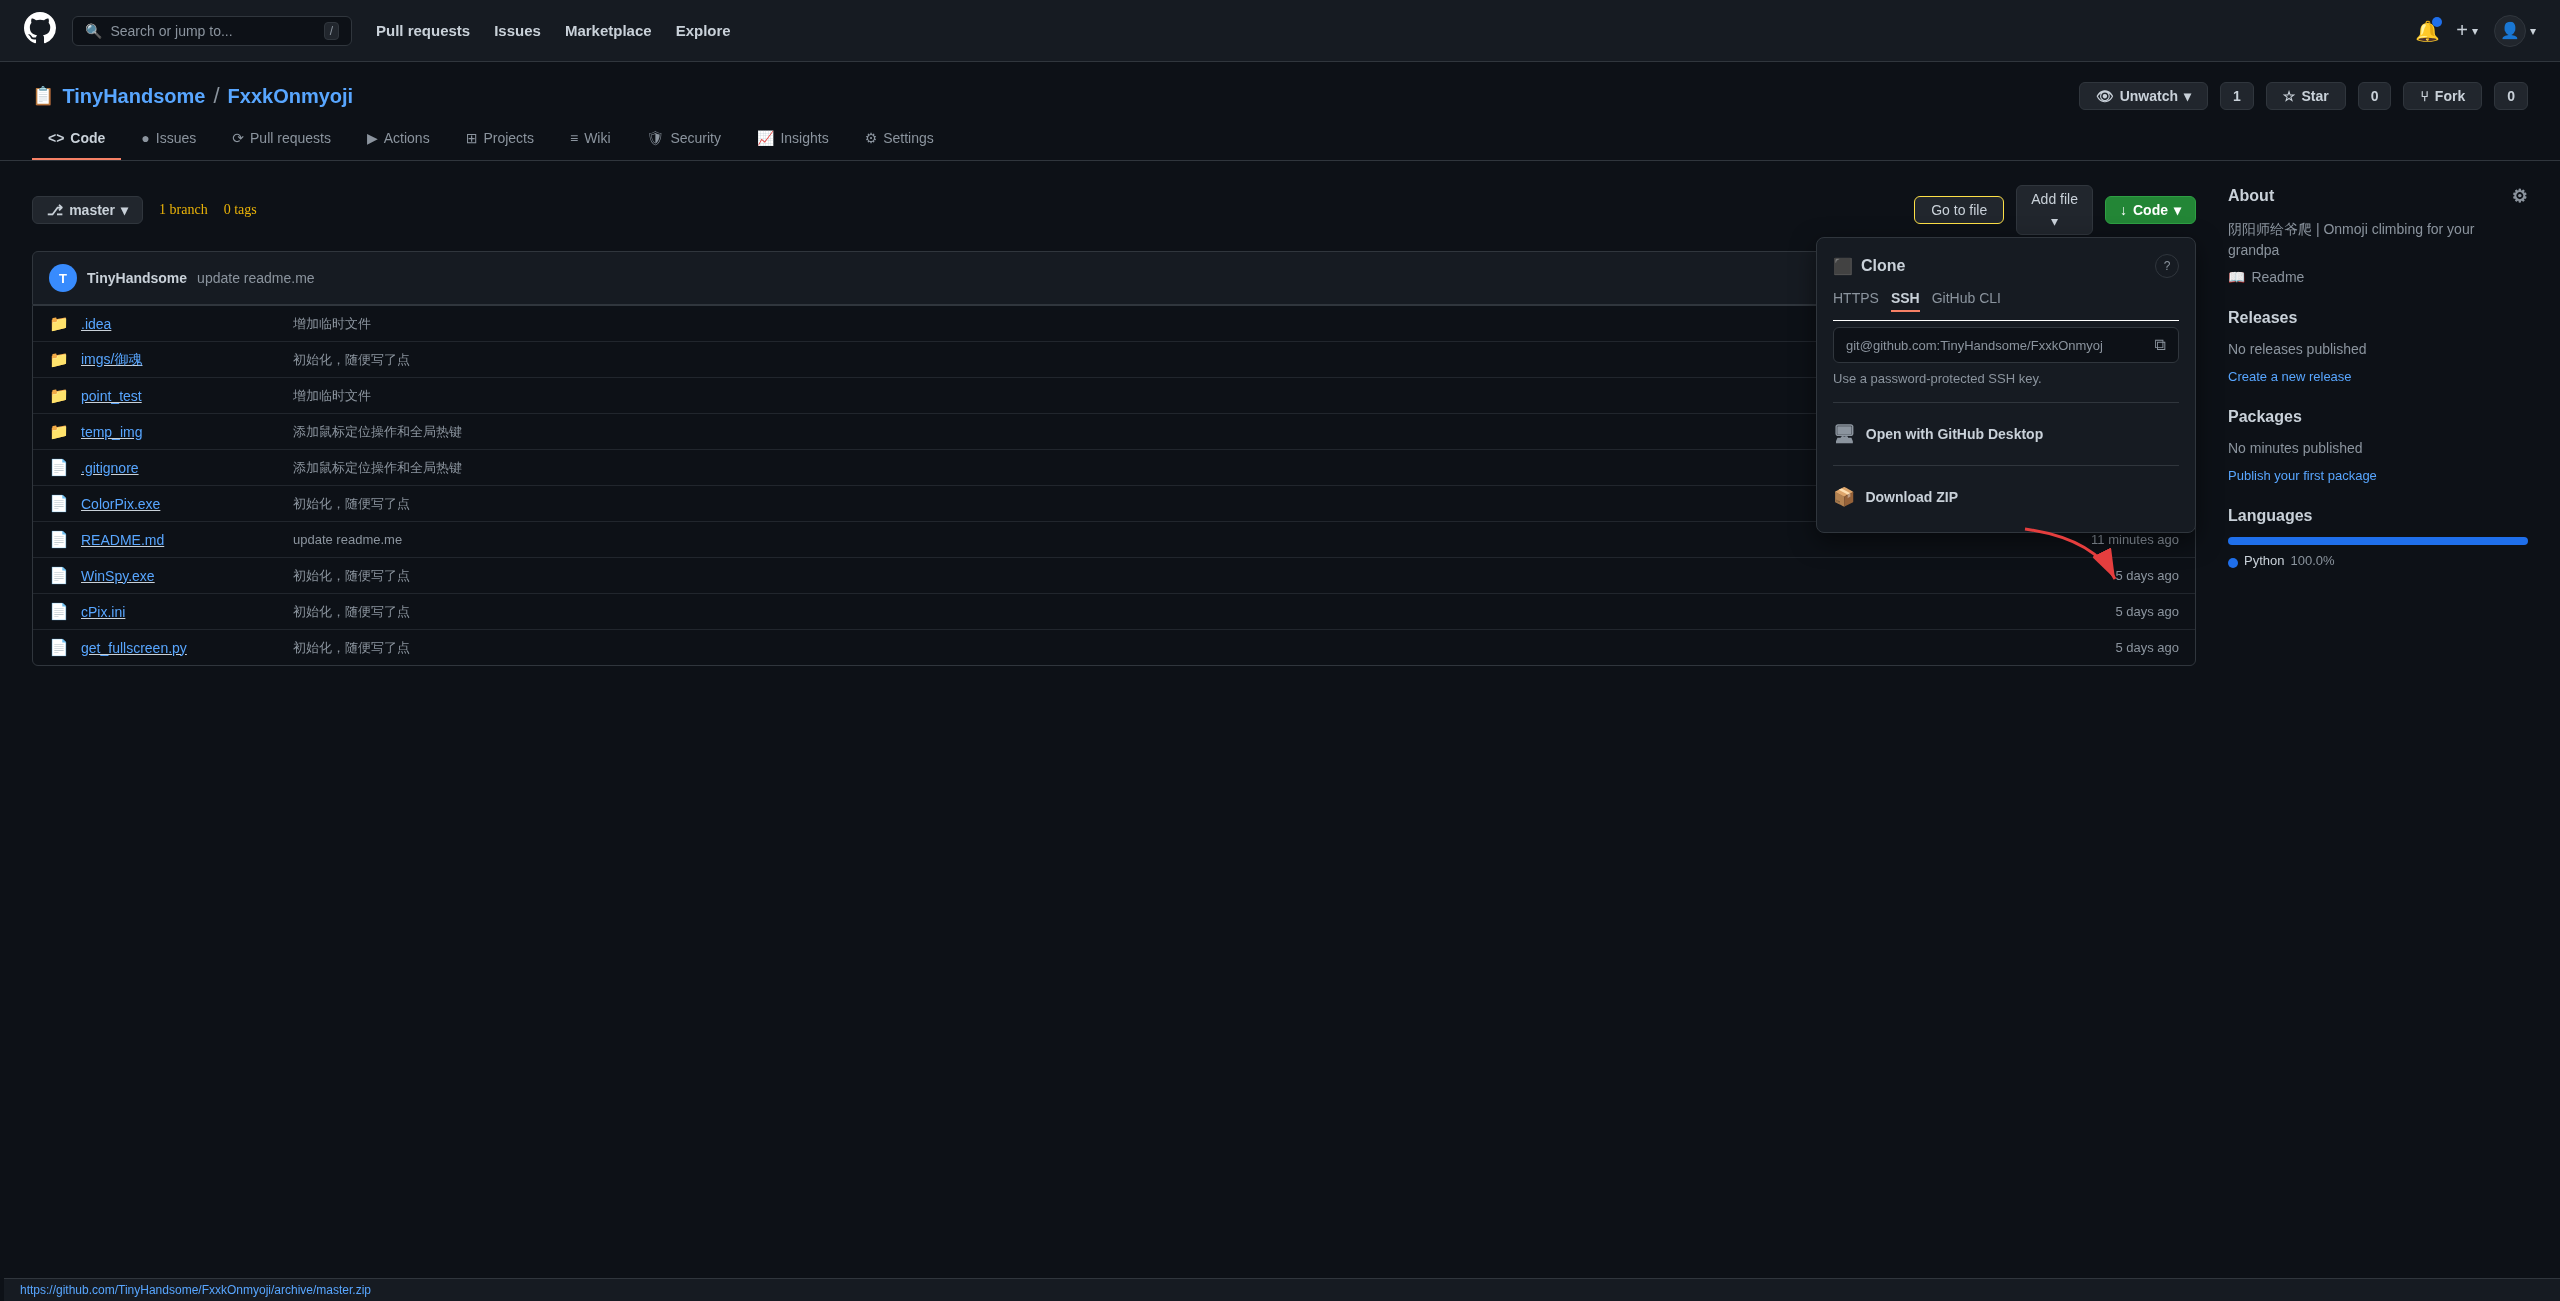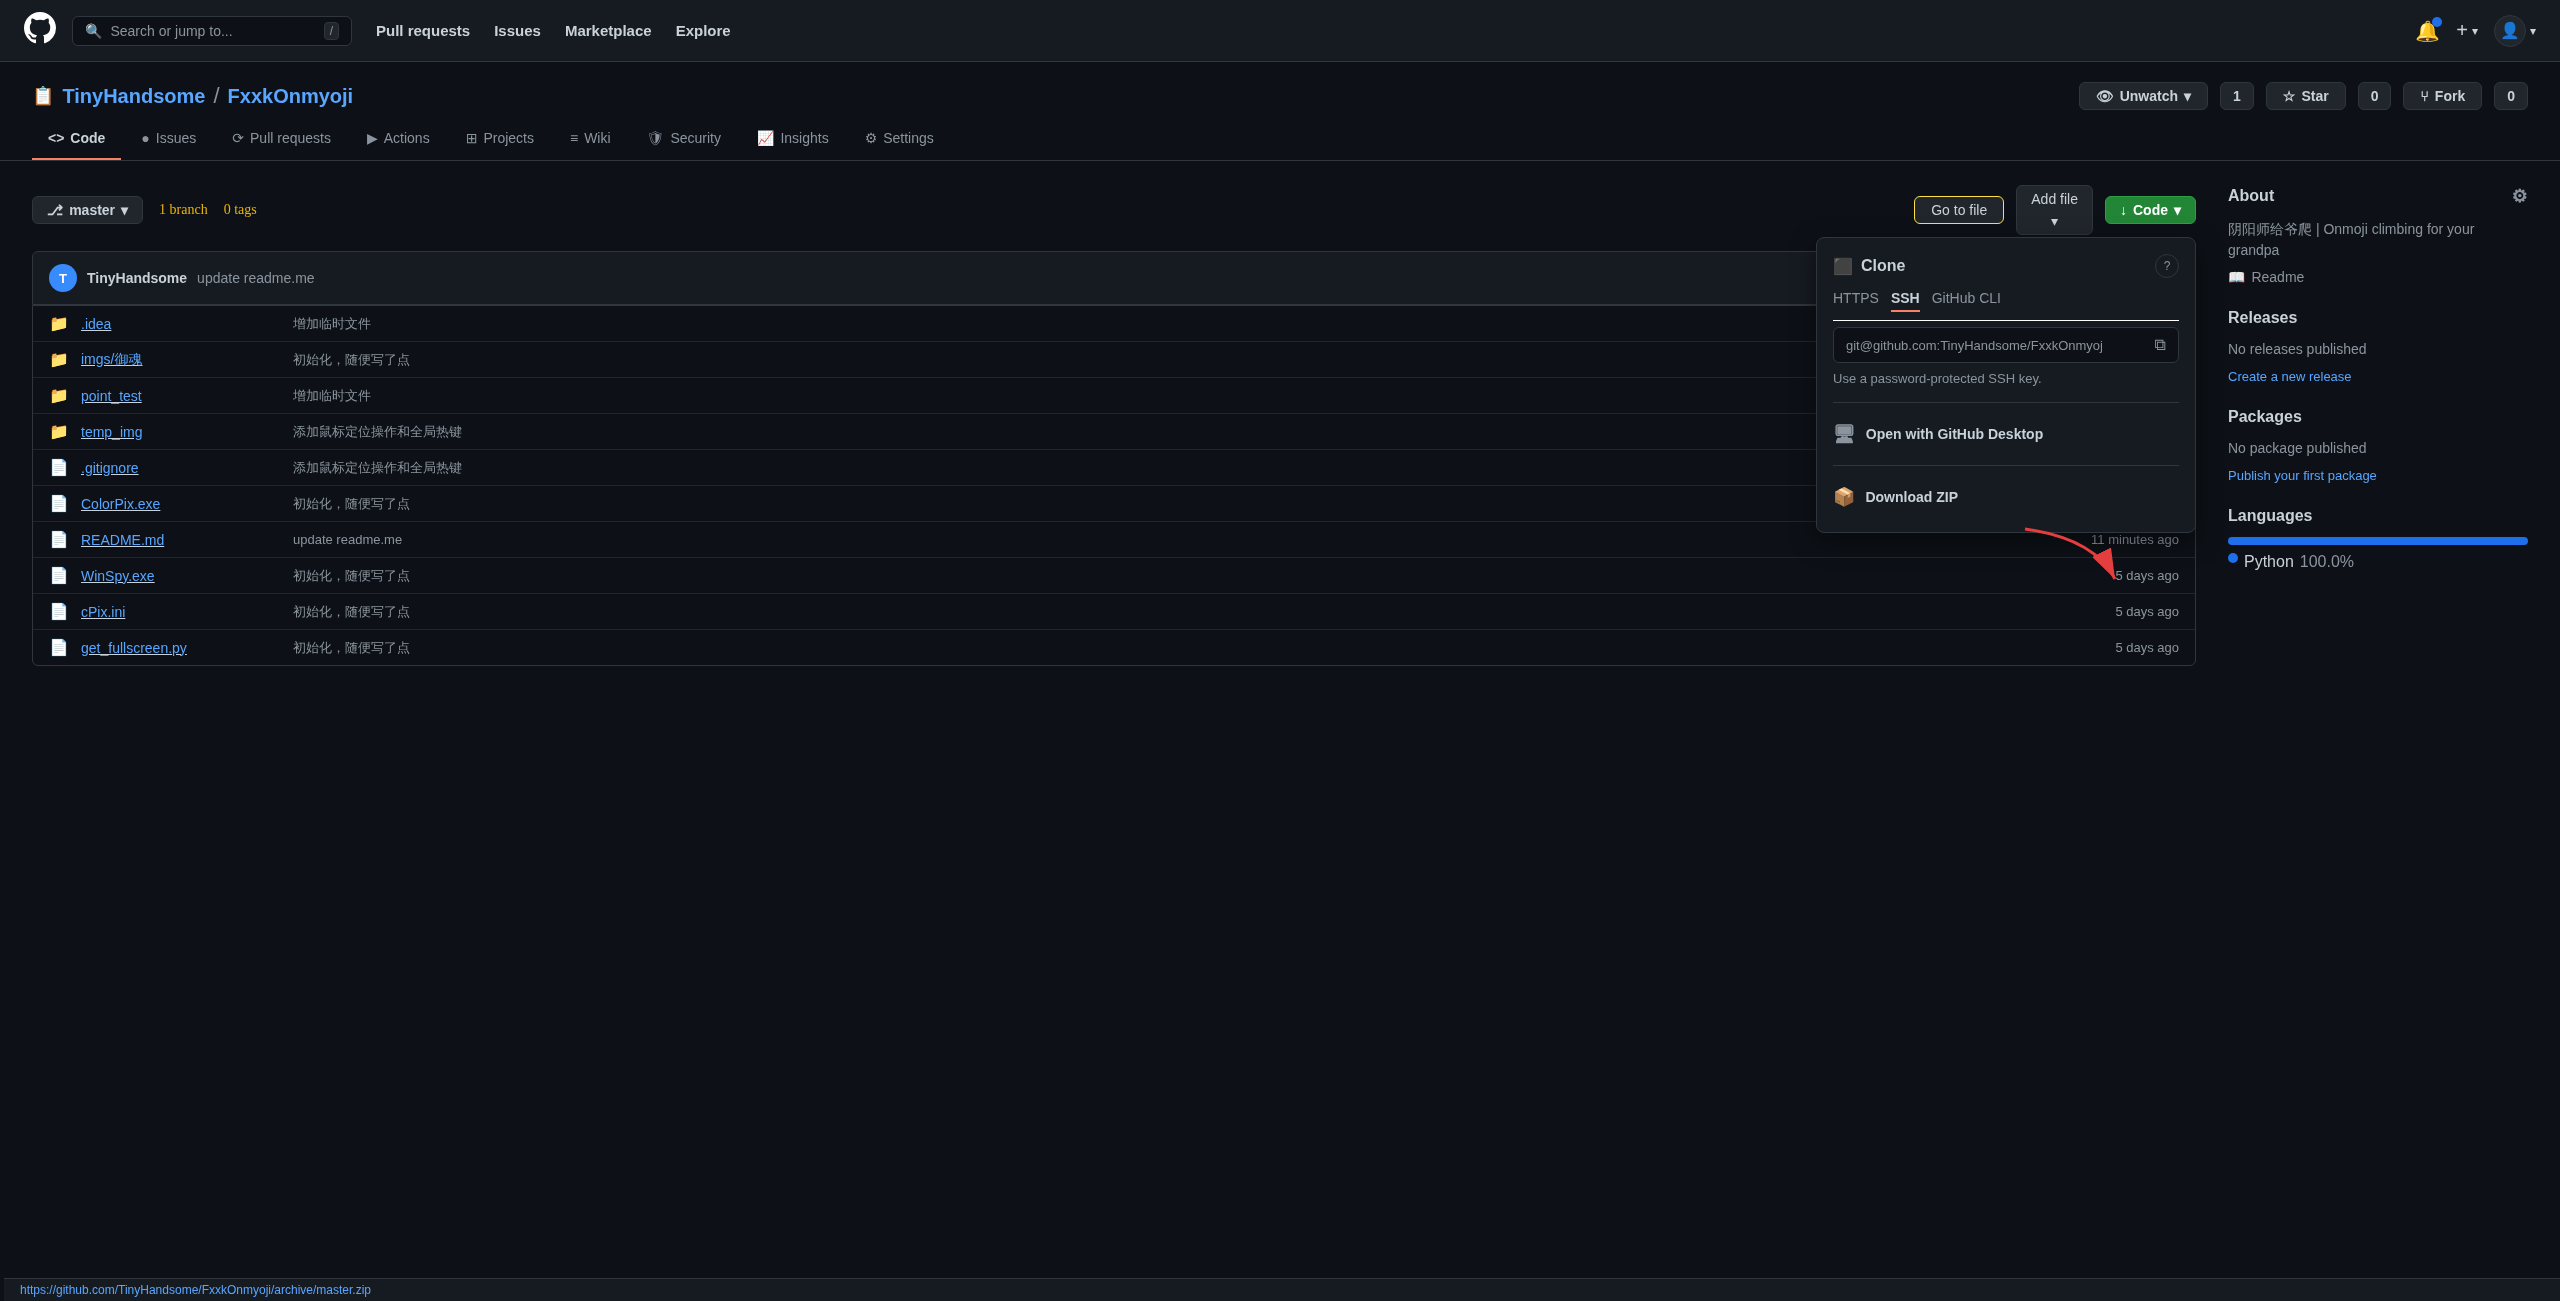--- a/index.html
+++ b/index.html
@@ -318,23 +318,23 @@
     .lang-bar {
       height: 8px;
       border-radius: 4px;
       background: #1f6feb;
       margin-top: 8px;
       margin-bottom: 8px;
       width: 100%;
     }
     .lang-legend {
       display: flex;
-      align-items: flex-start;
+      align-items: flex-end;
       gap: 6px;
-      font-size: 16px;
+      font-size: 13px;
     }
     .lang-dot {
       width: 10px;
       height: 10px;
       border-radius: 50%;
       background: #1f6feb;
     }
 
     
     .clone-dropdown {
@@ -708,21 +708,21 @@
         <span>Releases</span>
       </div>
       <p class="sidebar-text">No releases published</p>
       <a href="#" class="sidebar-link">Create a new release</a>
     </div>
 
     <div class="sidebar-section">
       <div class="sidebar-title">
         <span>Packages</span>
       </div>
-      <p class="sidebar-text">No package published</p>
+      <p class="sidebar-text">No minutes published</p>
       <a href="#" class="sidebar-link">Publish your first package</a>
     </div>
 
     <div class="sidebar-section">
       <div class="sidebar-title">
         <span>Languages</span>
       </div>
       <div class="lang-bar"></div>
       <div class="lang-legend">
         <div class="lang-dot"></div>

